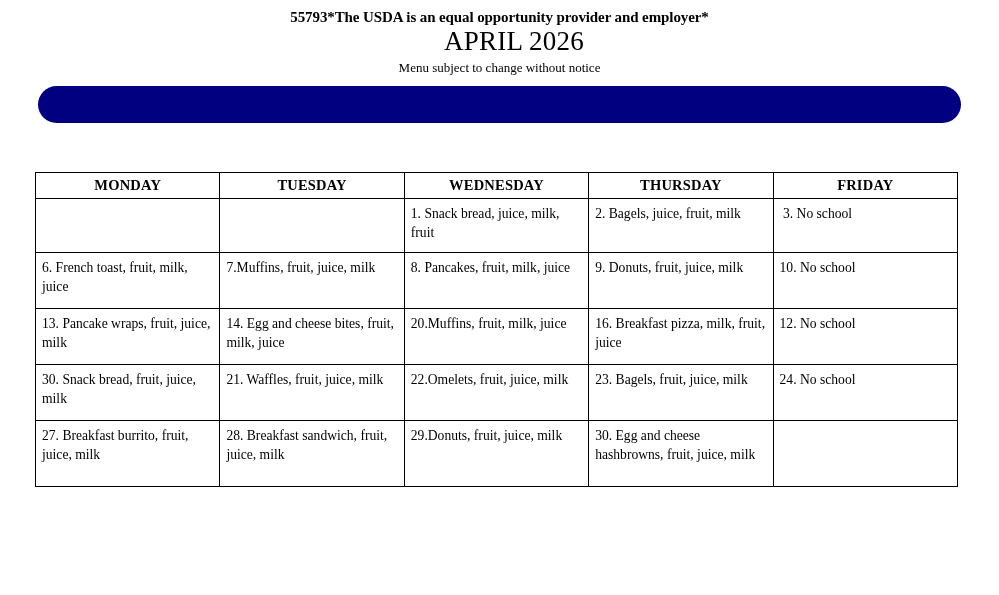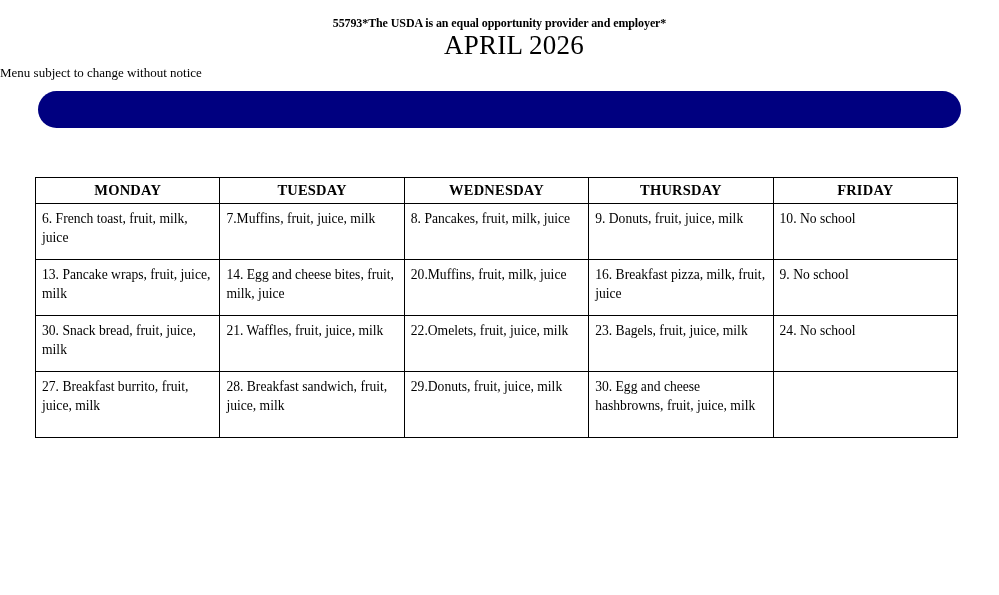--- a/index.html
+++ b/index.html
@@ -13,42 +13,43 @@
     height: 595px;
     font-family: "Liberation Serif", "DejaVu Serif", serif;
     color: #000000;
     overflow: hidden;
     position: relative;
   }
 
   
   .usda-line {
     text-align: center;
-    font-size: 12px;
+    font-size: 15px;
     font-weight: bold;
     letter-spacing: -0.1px;
-    margin-top: 17px;
+    margin-top: 9px;
     line-height: 1.1;
   }
   .school-name {
     text-align: center;
     font-size: 30px;
     line-height: 1.18;
     margin-top: 6px;
     letter-spacing: 0.2px;
   }
   .month-year {
     text-align: center;
     font-size: 27px;
     line-height: 1.18;
     margin-top: 0px;
     letter-spacing: 0.2px;
     margin-left: 29px;
   }
   .subject-to-change {
+    text-align: center;
     font-size: 13px;
     line-height: 1.2;
     margin-top: 3px;
   }
   .meal-type {
     text-align: center;
     font-size: 20px;
     line-height: 1.2;
     margin-top: 1px;
     letter-spacing: 0.2px;
@@ -125,20 +126,37 @@
       <thead>
         <tr>
           <th>MONDAY</th>
           <th>TUESDAY</th>
           <th>WEDNESDAY</th>
           <th>THURSDAY</th>
           <th>FRIDAY</th>
         </tr>
       </thead>
       <tbody>
+        <tr class="row-first">
+          <td>
+              <span class="cell-text"></span>
+            </td>
+          <td>
+              <span class="cell-text"></span>
+            </td>
+          <td>
+              <span class="cell-text">1. Snack bread, juice, milk, fruit</span>
+            </td>
+          <td>
+              <span class="cell-text">2. Bagels, juice, fruit, milk</span>
+            </td>
+          <td>
+              <span class="cell-text"> 3. No school</span>
+            </td>
+        </tr>
         <tr>
           <td>
               <span class="cell-text">6. French toast, fruit, milk, juice</span>
             </td>
           <td>
               <span class="cell-text">7.Muffins, fruit, juice, milk</span>
             </td>
           <td>
               <span class="cell-text">8. Pancakes, fruit, milk, juice</span>
             </td>
@@ -156,21 +174,21 @@
           <td>
               <span class="cell-text">14. Egg and cheese bites, fruit, milk, juice</span>
             </td>
           <td>
               <span class="cell-text">20.Muffins, fruit, milk, juice</span>
             </td>
           <td>
               <span class="cell-text">16. Breakfast pizza, milk, fruit, juice</span>
             </td>
           <td>
-              <span class="cell-text">9. No school</span>
+              <span class="cell-text">12. No school</span>
             </td>
         </tr>
         <tr>
           <td>
               <span class="cell-text">30. Snack bread, fruit, juice, milk</span>
             </td>
           <td>
               <span class="cell-text">21. Waffles, fruit, juice, milk</span>
             </td>
           <td>

